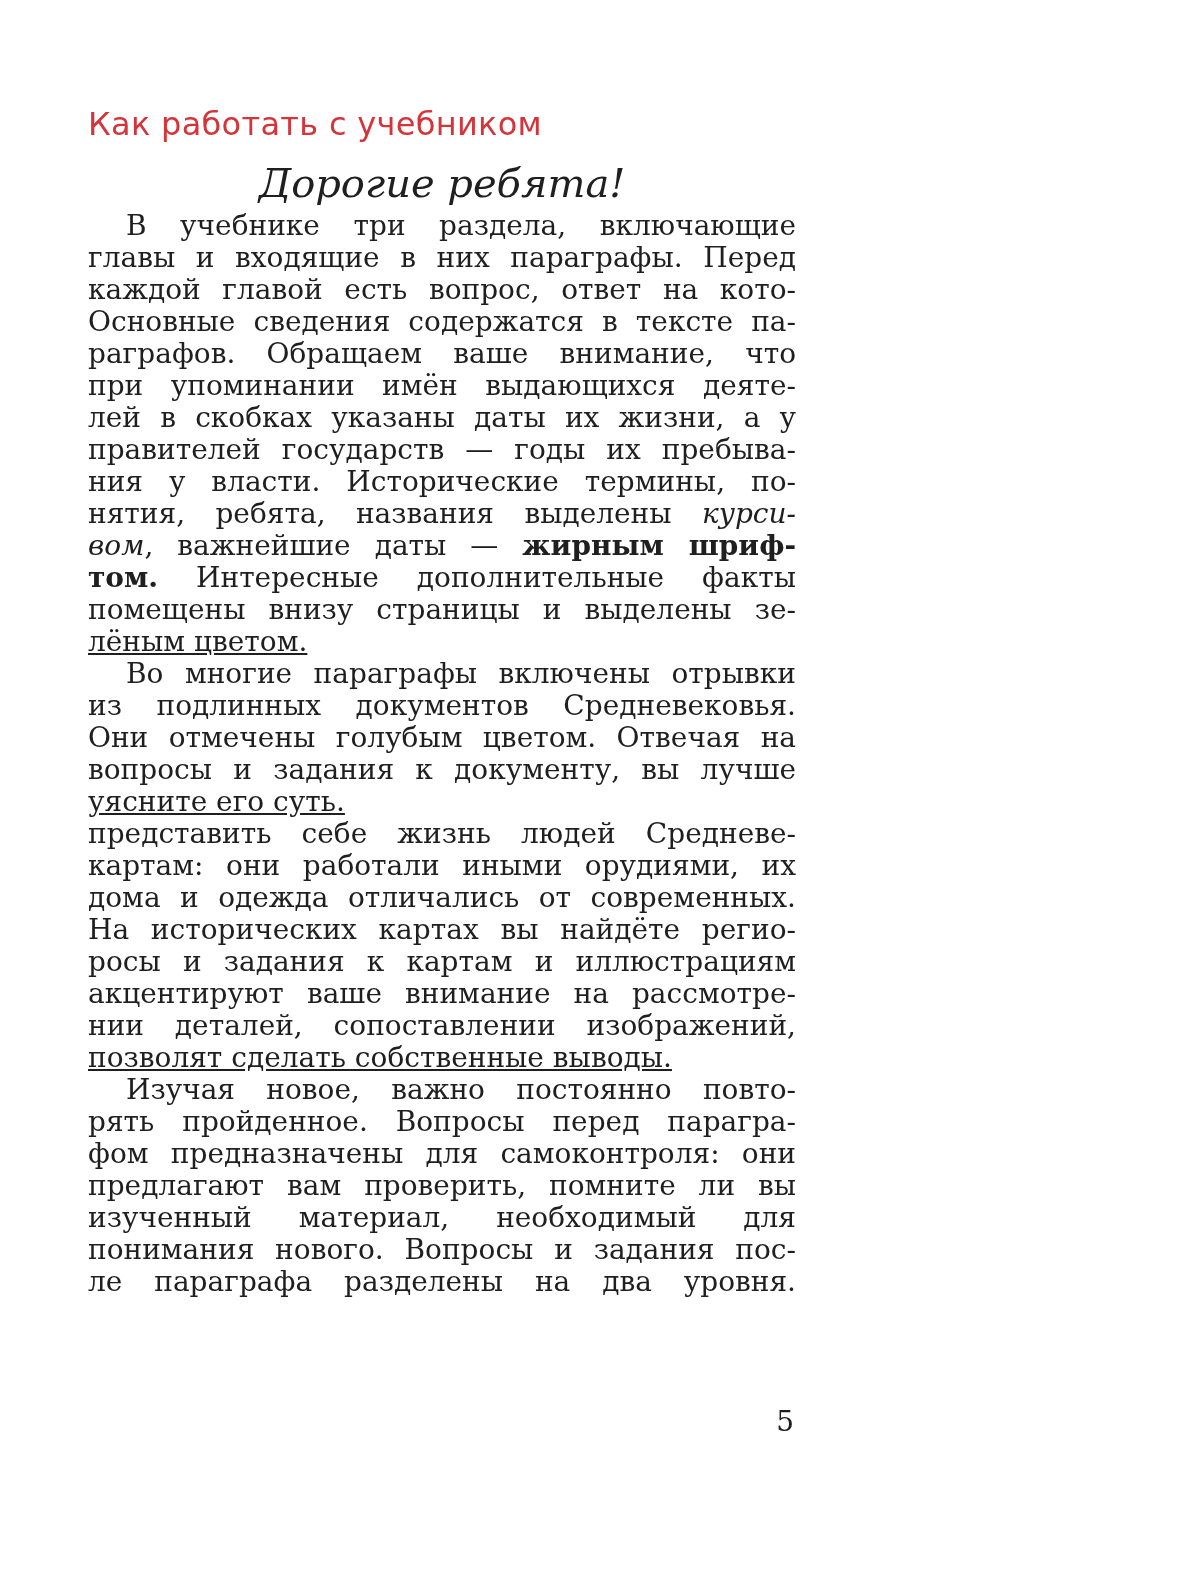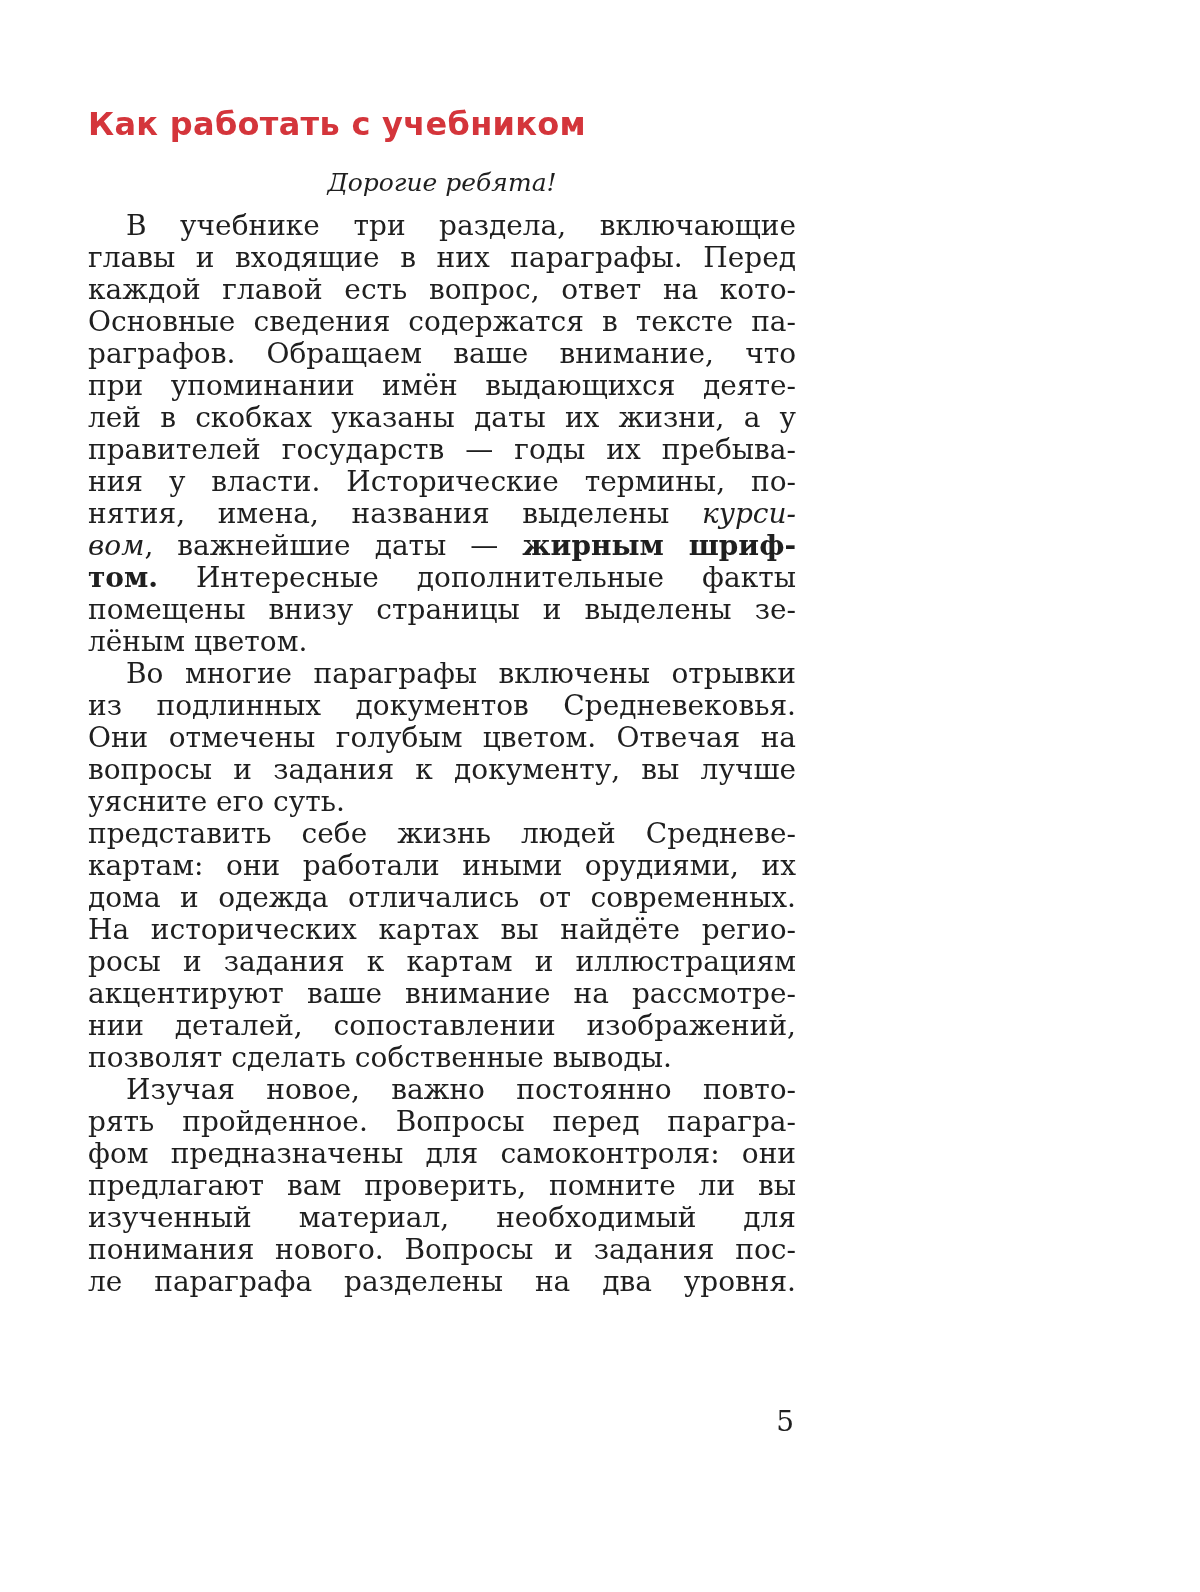--- a/index.html
+++ b/index.html
@@ -22,53 +22,54 @@
     top: 0;
     width: 708px;
     height: 100%;
   }
   .heading {
     position: absolute;
     top: 104px;
     left: 0;
     width: 100%;
     font-family: "DejaVu Sans", sans-serif;
-    font-weight: bold;
+    font-weight: normal;
     font-size: 32px;
     line-height: 40px;
     letter-spacing: 0.3px;
     color: #d4353b;
   }
   .subtitle {
     position: absolute;
     top: 164px;
     left: 0;
     width: 100%;
     text-align: center;
     font-style: italic;
-    font-size: 25px;
+    font-size: 40px;
     line-height: 38px;
   }
   .body-text {
     position: absolute;
     top: 210px;
     left: 0;
     width: 100%;
   }
   .line {
     font-size: 28px;
     line-height: 32px;
     height: 32px;
     text-align: justify;
     text-align-last: justify;
     text-justify: inter-word;
     overflow: visible;
   }
   .line.end {
     text-align-last: left;
+    text-decoration: underline;
   }
   .line.ind {
     padding-left: 38px;
   }
   .it { font-style: italic; }
   .bd { font-weight: bold; margin-top: 40px; }
   .pagenum {
     position: absolute;
     top: 1406px;
     right: 2px;
@@ -89,21 +90,21 @@
     <div class="body-text">
         <div class="line ind"><span>В учебнике три раздела, включающие</span></div>
         <div class="line"><span>главы и входящие в них параграфы. Перед</span></div>
         <div class="line"><span>каждой главой есть вопрос, ответ на кото-</span></div>
         <div class="line"><span>Основные сведения содержатся в тексте па-</span></div>
         <div class="line"><span>раграфов. Обращаем ваше внимание, что</span></div>
         <div class="line"><span>при упоминании имён выдающихся деяте-</span></div>
         <div class="line"><span>лей в скобках указаны даты их жизни, а у</span></div>
         <div class="line"><span>правителей государств — годы их пребыва-</span></div>
         <div class="line"><span>ния у власти. Исторические термины, по-</span></div>
-        <div class="line"><span>нятия, имена, названия выделены </span><span class="it">курси-</span></div>
+        <div class="line"><span>нятия, ребята, названия выделены </span><span class="it">курси-</span></div>
         <div class="line"><span class="it">вом</span><span>, важнейшие даты — </span><span class="bd">жирным шриф-</span></div>
         <div class="line"><span class="bd">том.</span><span> Интересные дополнительные факты</span></div>
         <div class="line"><span>помещены внизу страницы и выделены зе-</span></div>
         <div class="line end"><span>лёным цветом.</span></div>
         <div class="line ind"><span>Во многие параграфы включены отрывки</span></div>
         <div class="line"><span>из подлинных документов Средневековья.</span></div>
         <div class="line"><span>Они отмечены голубым цветом. Отвечая на</span></div>
         <div class="line"><span>вопросы и задания к документу, вы лучше</span></div>
         <div class="line end"><span>уясните его суть.</span></div>
         <div class="line"><span>представить себе жизнь людей Средневе-</span></div>

